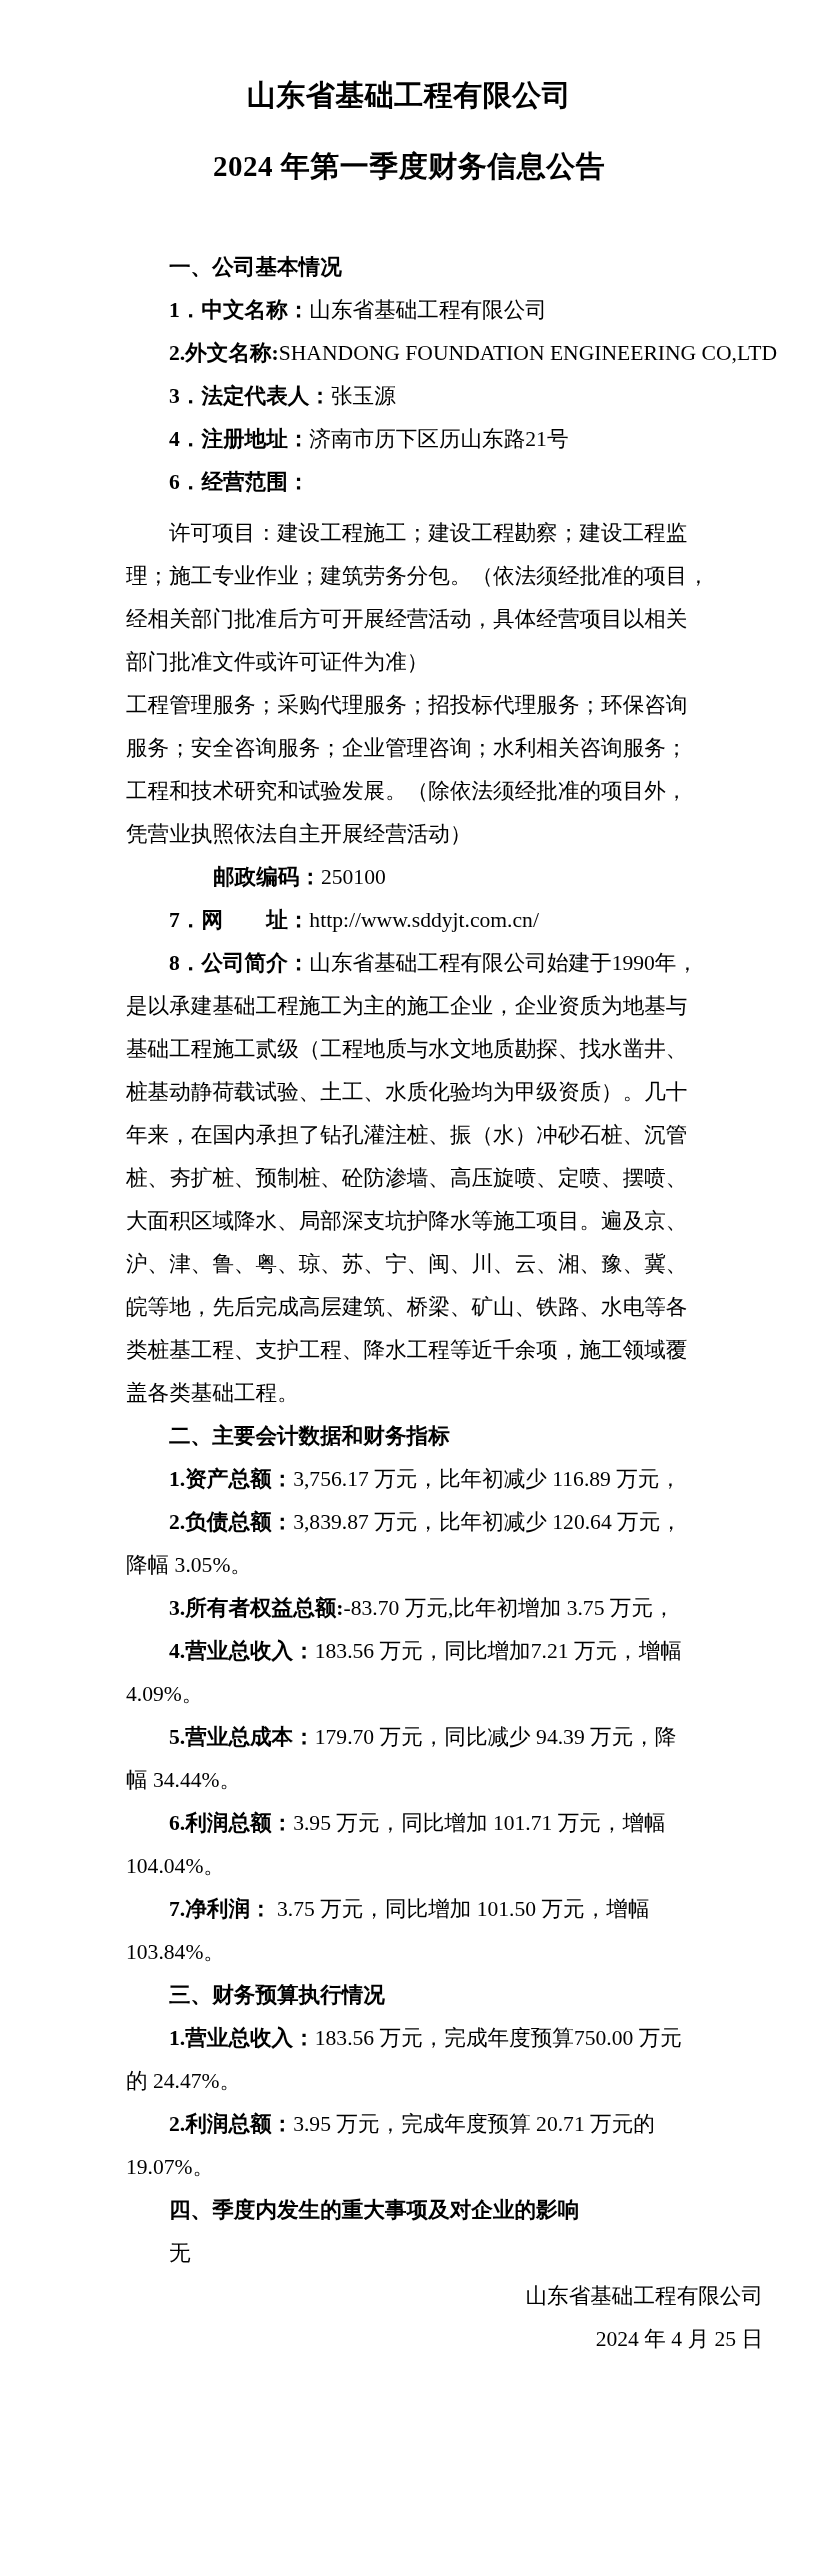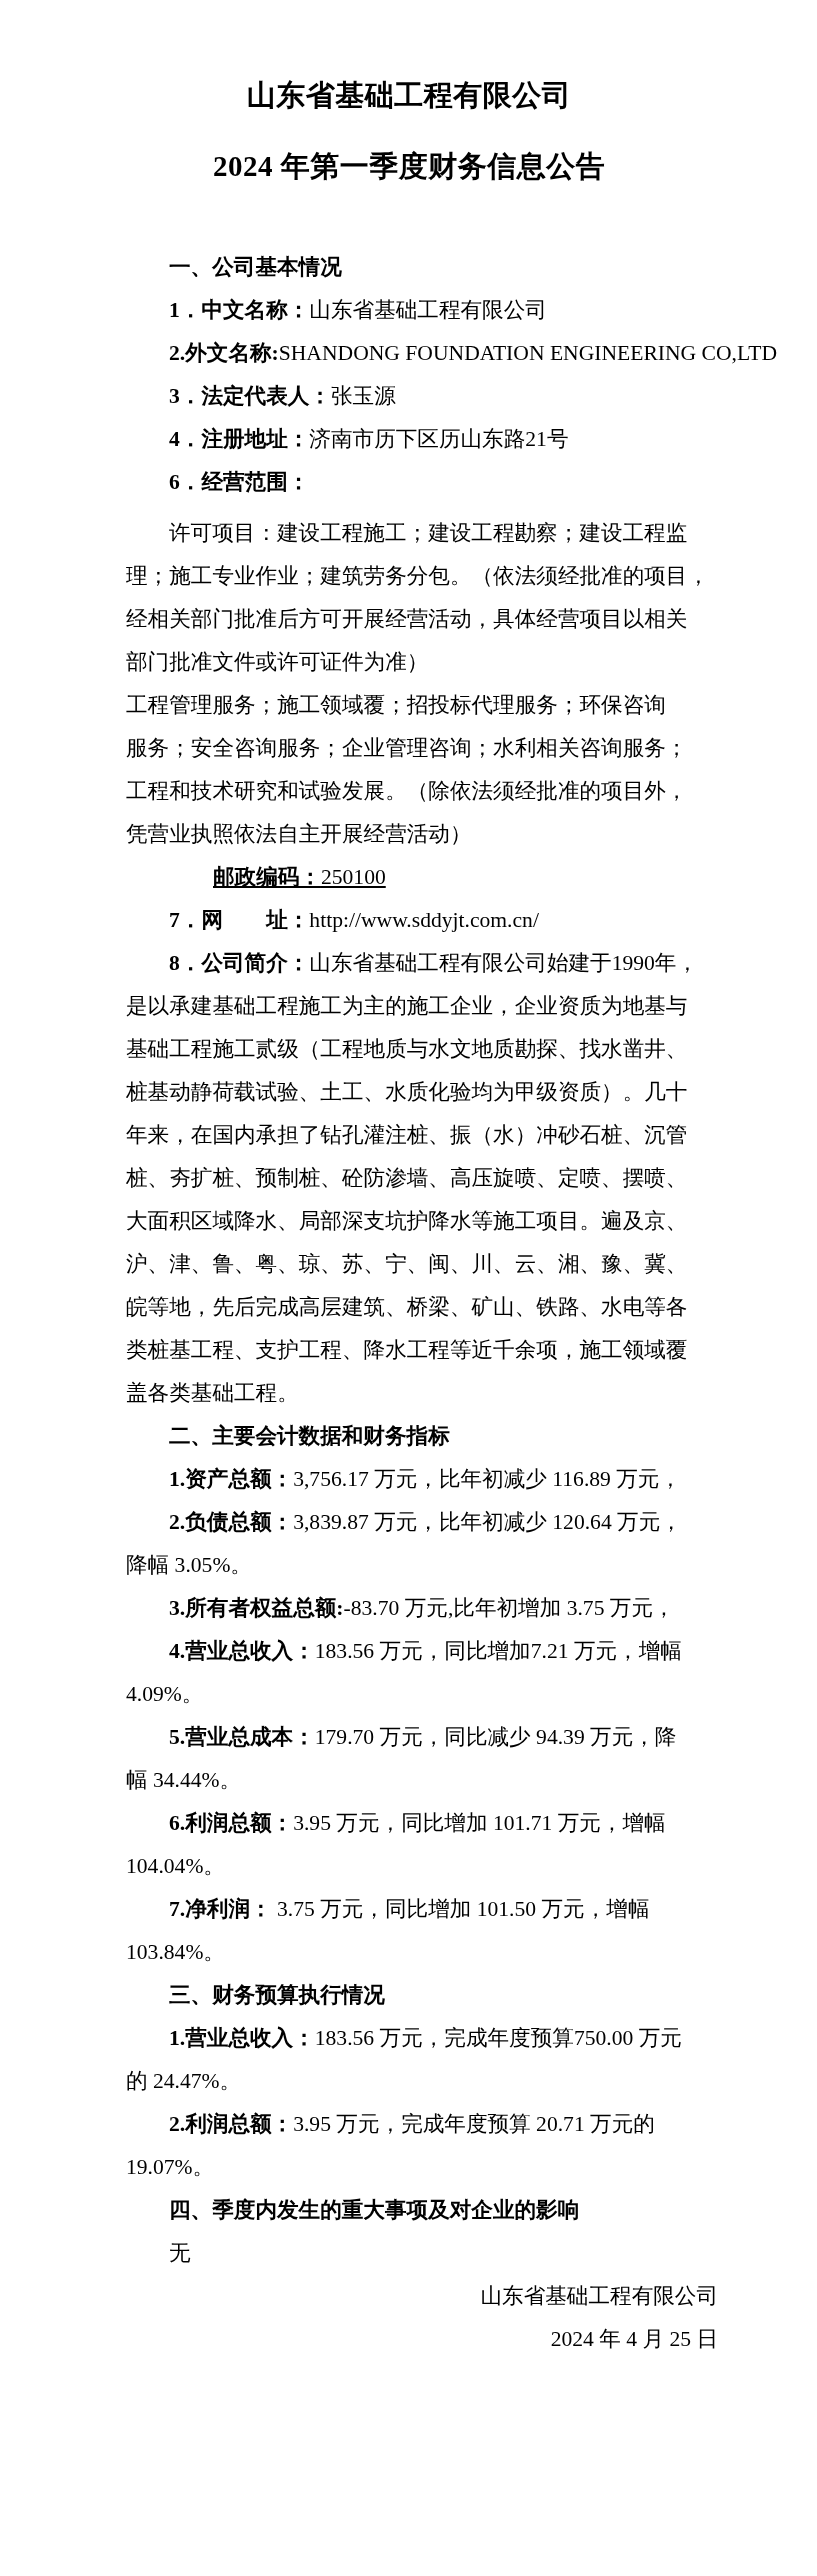--- a/index.html
+++ b/index.html
@@ -23,30 +23,30 @@
     font-size: 29px;
     line-height: 29px;
     font-weight: bold;
     letter-spacing: 0.5px;
     white-space: pre;
   }
   .title2 { margin-top: 42px; }
   .doc-body {
     margin-top: 65px;
     padding-left: 126px;
-    padding-right: 100px;
+    padding-right: 55px;
     font-size: 21.6px;
   }
   .line {
     height: 43px;
     line-height: 43px;
     white-space: pre;
   }
   .ind-2 { text-indent: 43px; }
-  .ind-4 { text-indent: 87px; text-decoration: underline; }
+  .ind-4 { text-indent: 87px; }
   .gap-16 { margin-top: 8.2px; }
   .gap-32 { margin-top: 16.5px; }
   .align-right { text-align: right; }
   .b { font-weight: bold; }
 </style>
 </head>
 <body>
 
 <div class="page">
   <h1 class="title title1">山东省基础工程有限公司</h1>
@@ -55,21 +55,21 @@
       <div class="line ind-2"><span class="b">一、公司基本情况</span></div>
       <div class="line ind-2"><span class="b">1．中文名称：</span><span>山东省基础工程有限公司</span></div>
       <div class="line ind-2"><span class="b">2.外文名称:</span><span>SHANDONG FOUNDATION ENGINEERING CO,LTD</span></div>
       <div class="line ind-2"><span class="b">3．法定代表人：</span><span>张玉源</span></div>
       <div class="line ind-2"><span class="b">4．注册地址：</span><span>济南市历下区历山东路21号</span></div>
       <div class="line ind-2"><span class="b">6．经营范围：</span></div>
       <div class="line ind-2 gap-16"><span>许可项目：建设工程施工；建设工程勘察；建设工程监</span></div>
       <div class="line"><span>理；施工专业作业；建筑劳务分包。（依法须经批准的项目，</span></div>
       <div class="line"><span>经相关部门批准后方可开展经营活动，具体经营项目以相关</span></div>
       <div class="line"><span>部门批准文件或许可证件为准）</span></div>
-      <div class="line"><span>工程管理服务；施工领域覆；招投标代理服务；环保咨询</span></div>
+      <div class="line"><span>工程管理服务；采购代理服务；招投标代理服务；环保咨询</span></div>
       <div class="line"><span>服务；安全咨询服务；企业管理咨询；水利相关咨询服务；</span></div>
       <div class="line"><span>工程和技术研究和试验发展。（除依法须经批准的项目外，</span></div>
       <div class="line"><span>凭营业执照依法自主开展经营活动）</span></div>
       <div class="line ind-4"><span class="b">邮政编码：</span><span>250100</span></div>
       <div class="line ind-2"><span class="b">7．网　　址：</span><span>http://www.sddyjt.com.cn/</span></div>
       <div class="line ind-2"><span class="b">8．公司简介：</span><span>山东省基础工程有限公司始建于1990年，</span></div>
       <div class="line"><span>是以承建基础工程施工为主的施工企业，企业资质为地基与</span></div>
       <div class="line"><span>基础工程施工贰级（工程地质与水文地质勘探、找水凿井、</span></div>
       <div class="line"><span>桩基动静荷载试验、土工、水质化验均为甲级资质）。几十</span></div>
       <div class="line"><span>年来，在国内承担了钻孔灌注桩、振（水）冲砂石桩、沉管</span></div>

